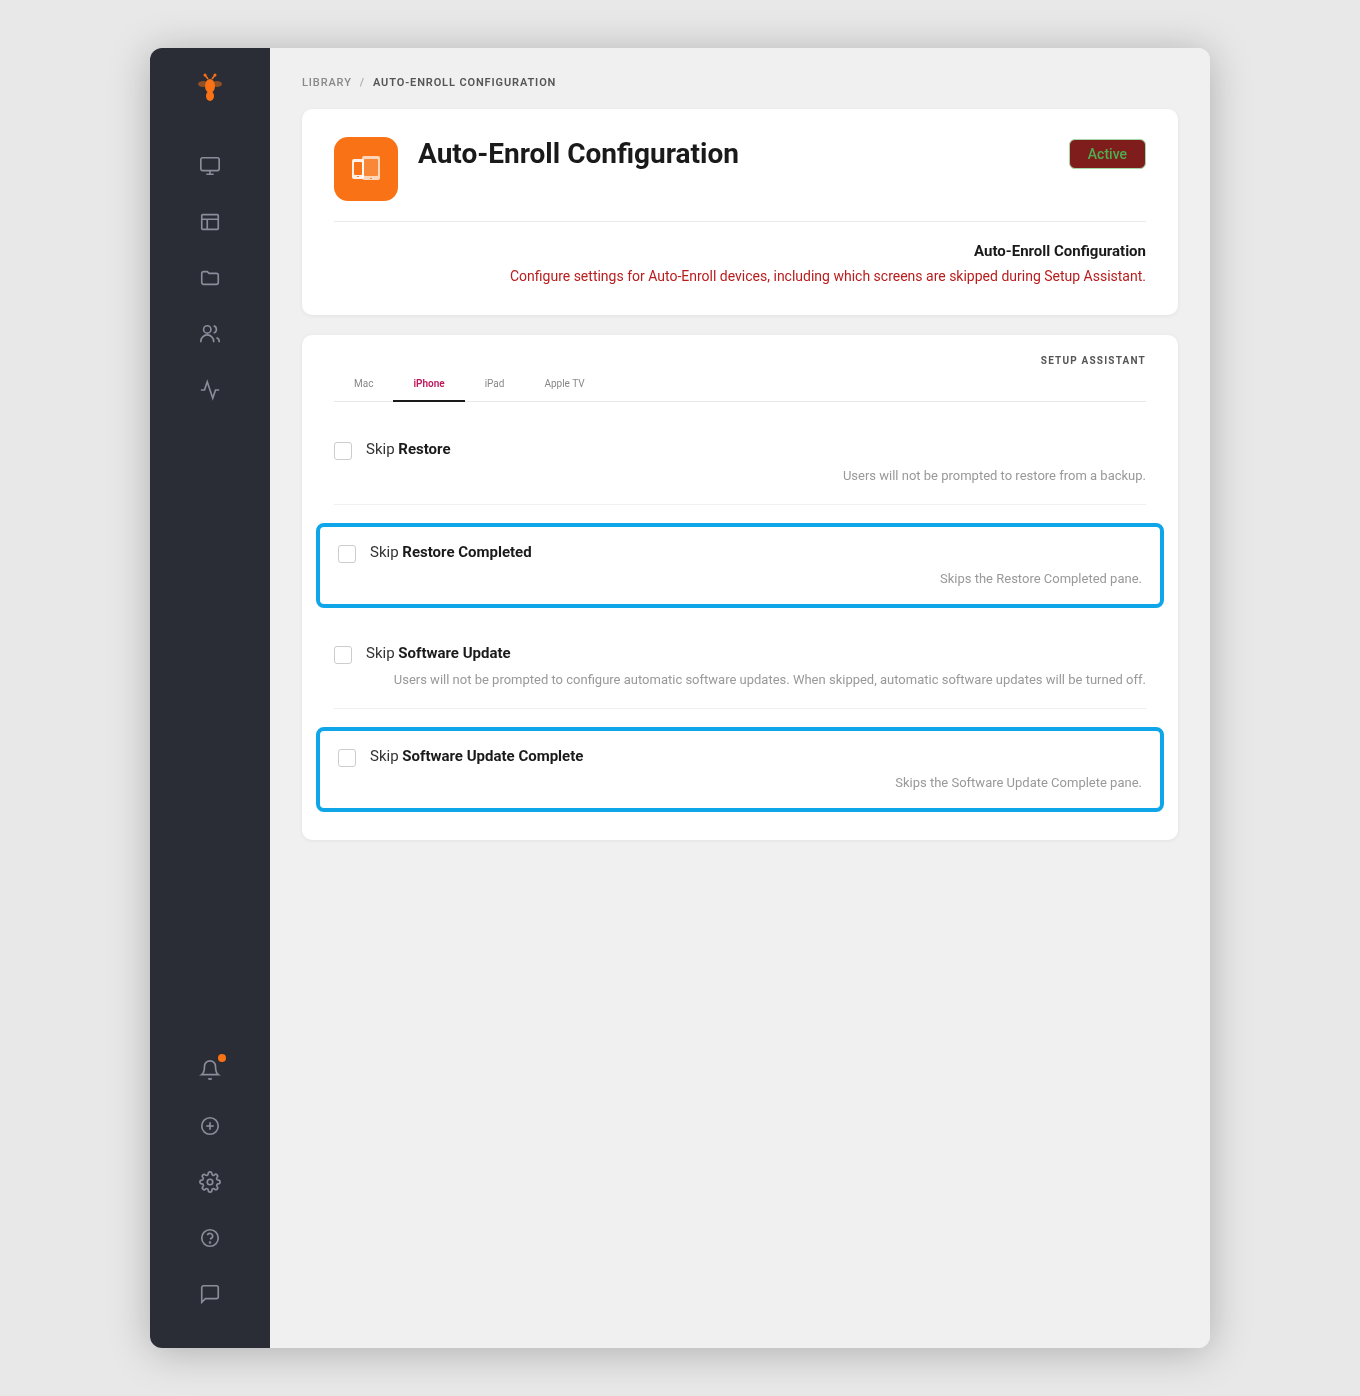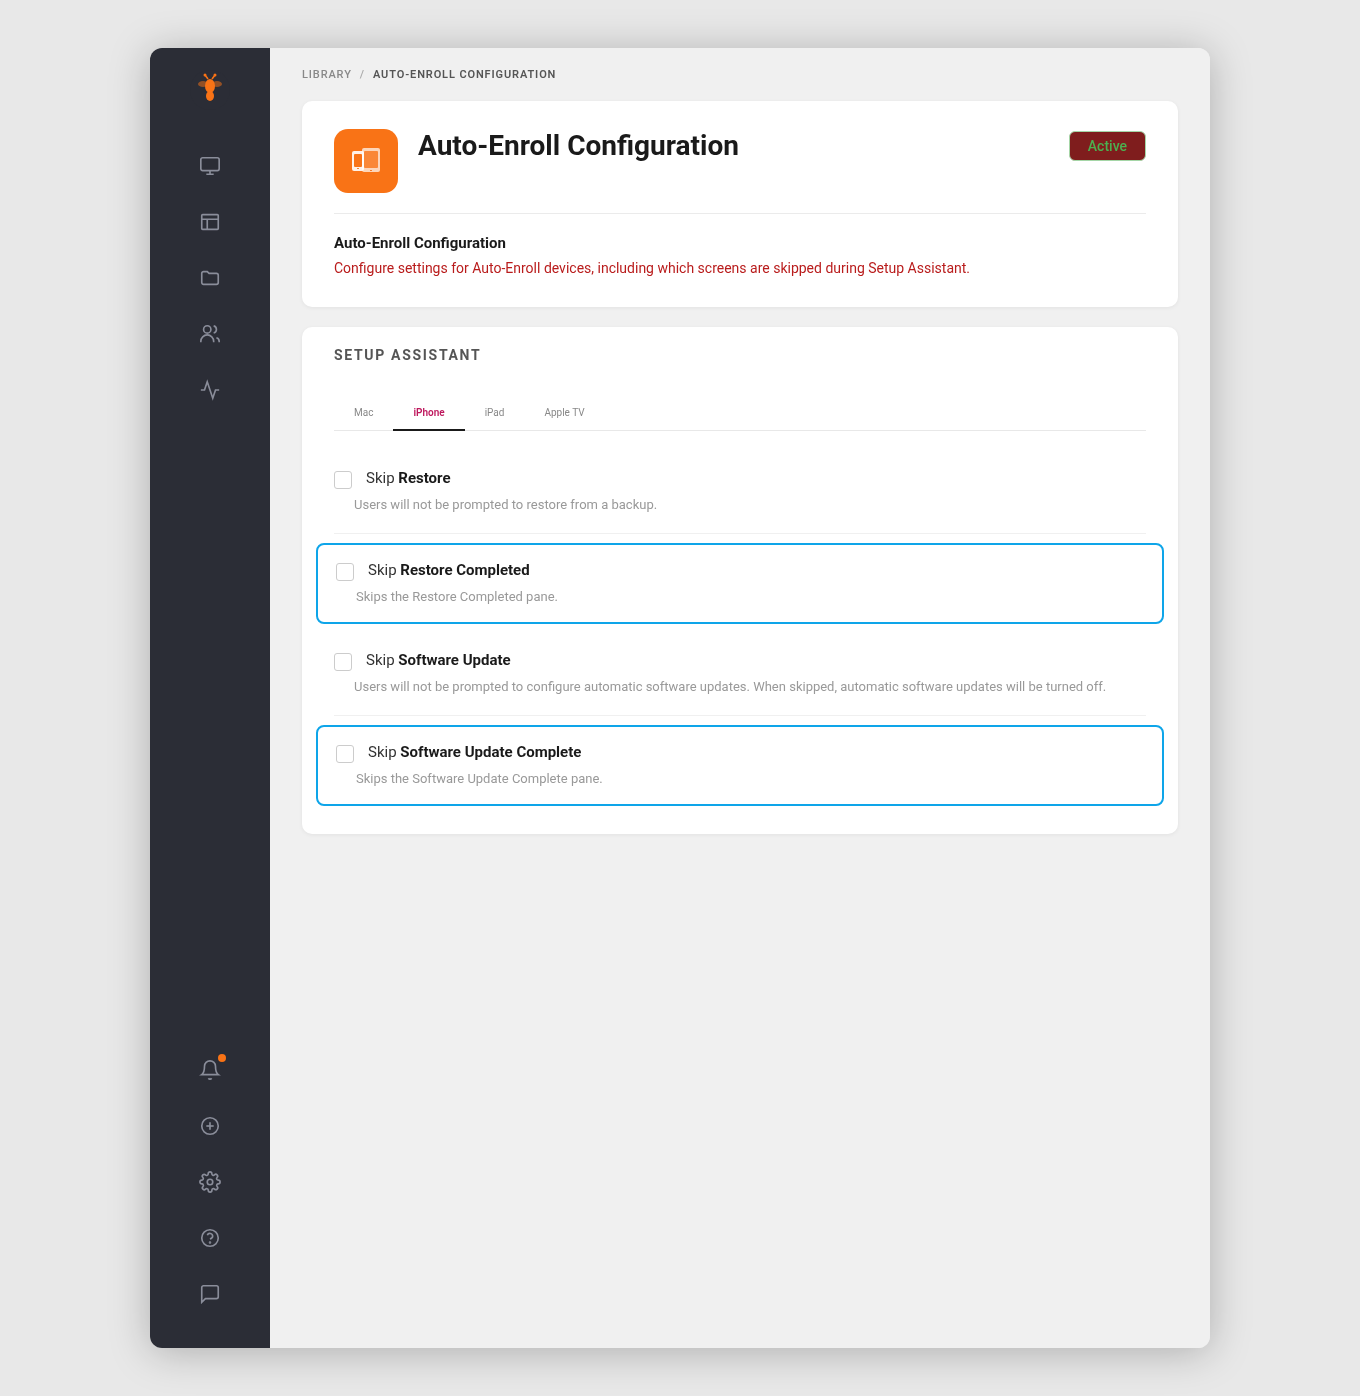--- a/index.html
+++ b/index.html
@@ -85,22 +85,23 @@
       border-radius: 50%;
       position: absolute;
       top: 8px;
       right: 8px;
     }
 
     
     .main-content {
       flex: 1;
       background: #f0f0f0;
-      padding: 20px 32px;
+      padding: 28px 32px;
       overflow-y: auto;
+      text-align: right;
     }
 
     
     .breadcrumb {
       display: flex;
       align-items: center;
       gap: 8px;
       margin-bottom: 20px;
       font-size: 11px;
       letter-spacing: 0.08em;
@@ -206,26 +207,26 @@
       border-radius: 10px;
       box-shadow: 0 1px 4px rgba(0,0,0,0.06);
       overflow: hidden;
     }
 
     .setup-header {
       padding: 20px 32px 0;
     }
 
     .setup-title {
-      font-size: 14px;
+      font-size: 10px;
       font-weight: 700;
       letter-spacing: 0.12em;
       text-transform: uppercase;
       color: #555;
-      margin-bottom: 32px;
+      margin-bottom: 0;
     }
 
     
     .tabs {
       display: flex;
       gap: 0;
       border-bottom: 1px solid #e8e8e8;
     }
 
     .tab {
@@ -250,35 +251,35 @@
       right: 0;
       height: 2px;
       background: #1a1a1a;
     }
 
     
     .options-list {
       padding: 20px 32px;
       display: flex;
       flex-direction: column;
-      gap: 1px;
+      gap: 10px;
     }
 
     .option-item {
       padding: 18px 0;
       border-bottom: 1px solid #f0f0f0;
     }
 
     .option-item:last-child {
       border-bottom: none;
     }
 
     .option-item.highlighted {
       background: #fff;
-      border: 2px solid #0ea5e9;
+      border: 4px solid #0ea5e9;
       border-radius: 8px;
       padding: 16px 18px;
       margin: 8px -18px;
     }
 
     .option-header {
       display: flex;
       align-items: flex-start;
       gap: 14px;
     }

